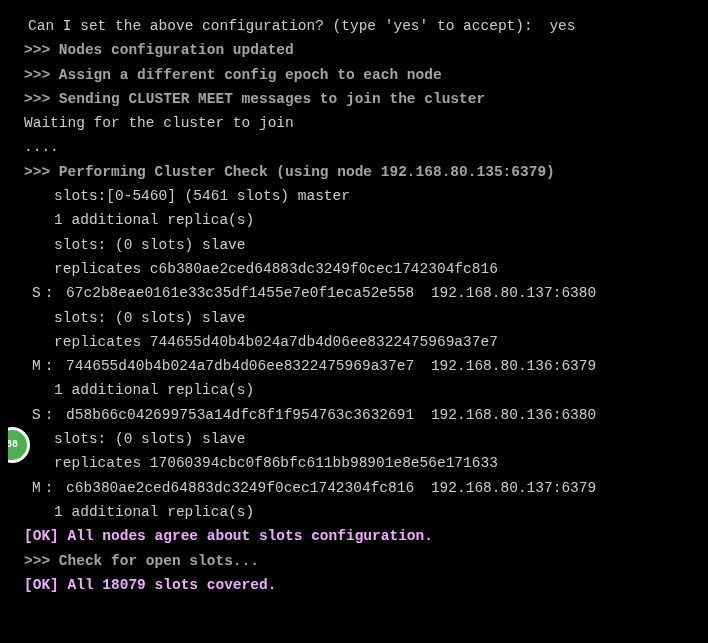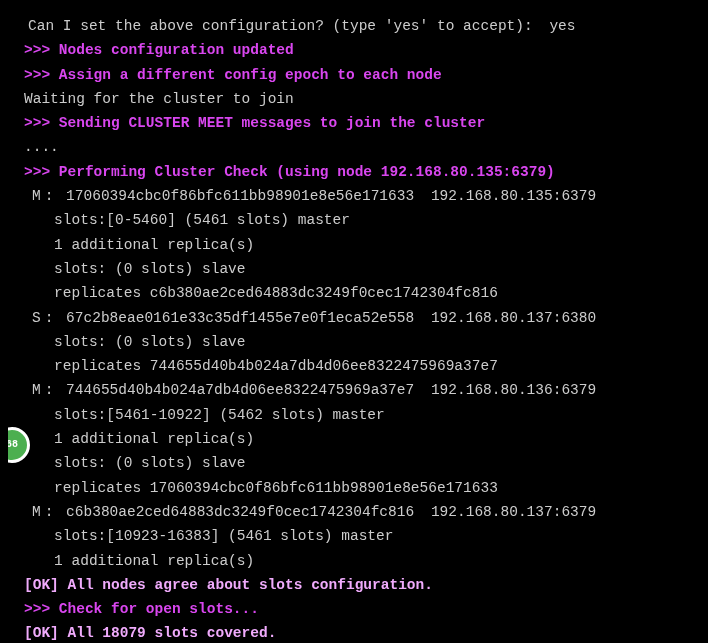--- a/index.html
+++ b/index.html
@@ -18,21 +18,21 @@
       position: relative;
       overflow: hidden;
     }
     .line {
       white-space: pre;
     }
     .gray {
       color: #ccc;
     }
     .white-bold {
-      color: #d946ef;
+      color: #a3a3a3;
       font-weight: bold;
     }
     .green-bold {
       color: #f0abfc;
       font-weight: bold;
     }
     .badge {
       position: absolute;
       left: -18px;
       top: 415px;
@@ -57,56 +57,54 @@
 <body>
 
 <div class="badge">68</div>
 
 <div class="terminal">
 
   <div class="line gray"><span>Can I set the above configuration? (type 'yes' to accept): </span><span>yes</span></div>
 
   <div class="line white-bold">&gt;&gt;&gt; Nodes configuration updated</div>
   <div class="line white-bold">&gt;&gt;&gt; Assign a different config epoch to each node</div>
+  <div class="line white-bold">&gt;&gt;&gt; Sending CLUSTER MEET messages to join the cluster</div>
   <div class="line gray">Waiting for the cluster to join</div>
-  <div class="line white-bold">&gt;&gt;&gt; Sending CLUSTER MEET messages to join the cluster</div>
   <div class="line gray">....</div>
   <div class="line white-bold">&gt;&gt;&gt; Performing Cluster Check (using node 192.168.80.135:6379)</div>
 
   <div>
-    <div class="line gray"><span>M</span>: <span>17060394cbc0f86bfc611bb98901e8e56e171633</span> <span>192.168.80.135:6379</span></div>
     <div class="line gray indent">slots:[0-5460] (5461 slots) master</div>
     <div class="line gray indent">1 additional replica(s)</div>
   </div>
 
   <div>
     <div class="line gray indent">slots: (0 slots) slave</div>
     <div class="line gray indent">replicates c6b380ae2ced64883dc3249f0cec1742304fc816</div>
   </div>
 
   <div>
     <div class="line gray"><span>S</span>: <span>67c2b8eae0161e33c35df1455e7e0f1eca52e558</span> <span>192.168.80.137:6380</span></div>
     <div class="line gray indent">slots: (0 slots) slave</div>
     <div class="line gray indent">replicates 744655d40b4b024a7db4d06ee8322475969a37e7</div>
   </div>
 
   <div>
     <div class="line gray"><span>M</span>: <span>744655d40b4b024a7db4d06ee8322475969a37e7</span> <span>192.168.80.136:6379</span></div>
-    <div class="line gray indent">slots:[5461-10922] (5462 slots) master</div>
     <div class="line gray indent">1 additional replica(s)</div>
   </div>
 
   <div>
+    <div class="line gray"><span>S</span>: <span>d58b66c042699753a14dfc8f1f954763c3632691</span> <span>192.168.80.136:6380</span></div>
     <div class="line gray indent">slots: (0 slots) slave</div>
     <div class="line gray indent">replicates 17060394cbc0f86bfc611bb98901e8e56e171633</div>
   </div>
 
   <div>
     <div class="line gray"><span>M</span>: <span>c6b380ae2ced64883dc3249f0cec1742304fc816</span> <span>192.168.80.137:6379</span></div>
-    <div class="line gray indent">slots:[10923-16383] (5461 slots) master</div>
     <div class="line gray indent">1 additional replica(s)</div>
   </div>
 
   <div class="line green-bold">[OK] All nodes agree about slots configuration.</div>
   <div class="line white-bold">&gt;&gt;&gt; Check for open slots...</div>
   <div class="line green-bold">[OK] All 18079 slots covered.</div>
 
 </div>
 
 </body></html>

